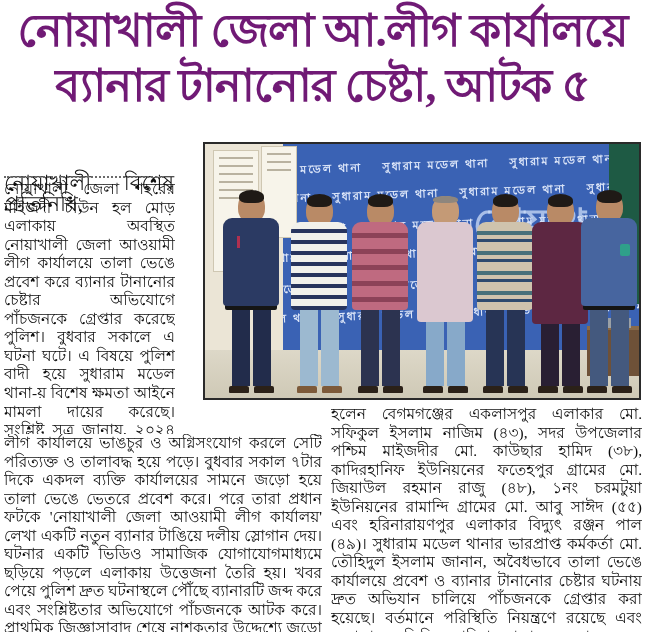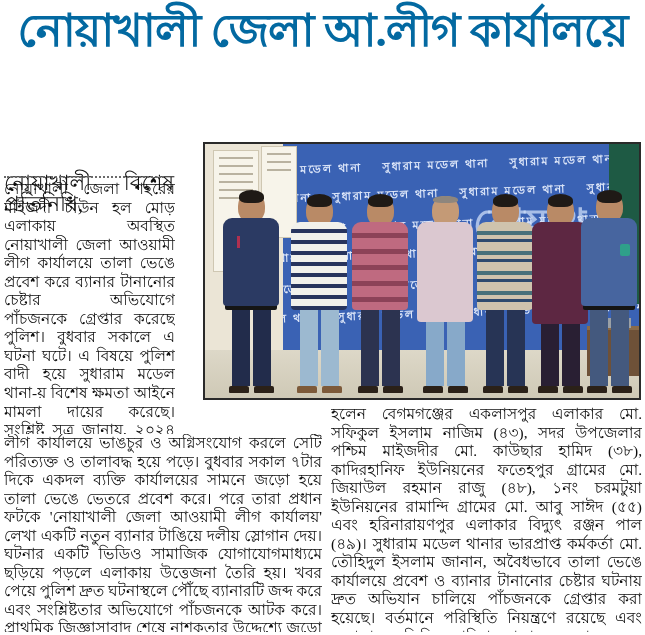--- a/index.html
+++ b/index.html
@@ -7,21 +7,21 @@
     position:relative;
     width:645px;height:635px;
     background:#ffffff;
     overflow:hidden;
     font-family:"Liberation Serif","DejaVu Serif",serif;
     color:#0d0d0d;
   }
   
   .headline{
     position:absolute;left:0;top:4px;width:645px;
-    text-align:center;font-weight:700;color:#0369a1;
+    text-align:center;font-weight:700;color:#701a75;
     font-size:45px;line-height:55px;letter-spacing:-1px;
   }
   .headline div{white-space:nowrap;}
   
   .byline{
     position:absolute;left:4px;top:129px;width:170px;
     font-weight:400;font-size:21px;line-height:21px;color:#111;margin-top:44px;
   }
   .byline .b1{text-align:justify;text-align-last:justify;}
   .byline-rule{
@@ -103,20 +103,21 @@
   .patch{position:absolute;right:7px;top:26px;width:10px;height:12px;background:#2fa08a;border-radius:2px;}
   .pocket-pen{position:absolute;left:14px;top:18px;width:3px;height:12px;background:#b03050;}
 </style>
 </head>
 <body>
 
 <div class="page">
 
   <h1 class="headline" style="margin:0;">
     <div>নোয়াখালী জেলা আ.লীগ কার্যালয়ে</div>
+    <div>ব্যানার টানানোর চেষ্টা, আটক ৫</div>
   </h1>
 
   <div class="byline">
     <div class="b1">নোয়াখালী বিশেষ প্রতিনিধি,</div>
   </div>
   <div class="byline-rule"></div>
 
   <div class="photo">
     <div class="backdrop">
       <div class="banner-row r1">সুধারাম মডেল থানা&nbsp;&nbsp;&nbsp;&nbsp;সুধারাম মডেল থানা&nbsp;&nbsp;&nbsp;&nbsp;সুধারাম মডেল থানা&nbsp;&nbsp;&nbsp;&nbsp;সুধারাম মডেল থানা&nbsp;&nbsp;&nbsp;&nbsp;সুধারাম মডেল থানা&nbsp;&nbsp;&nbsp;&nbsp;সুধারাম মডেল থানা</div>

